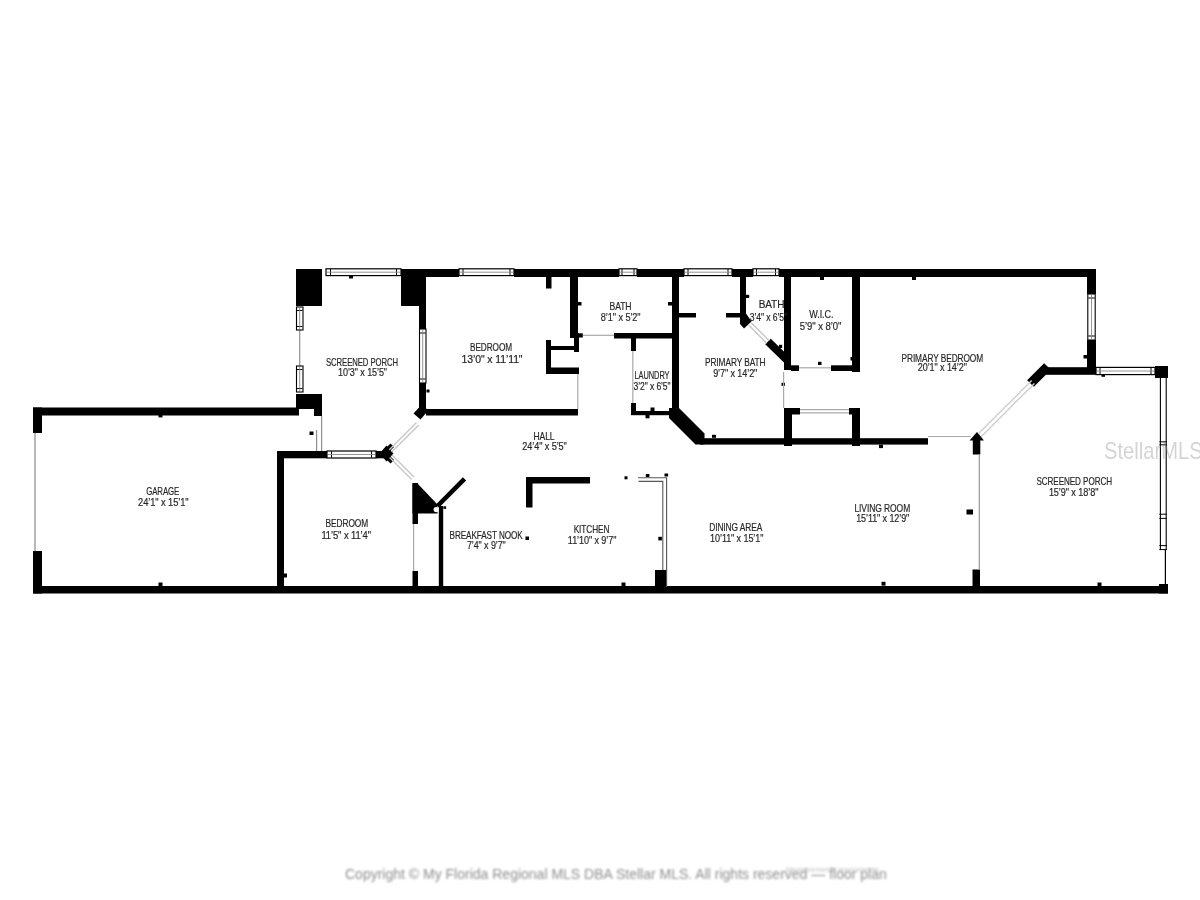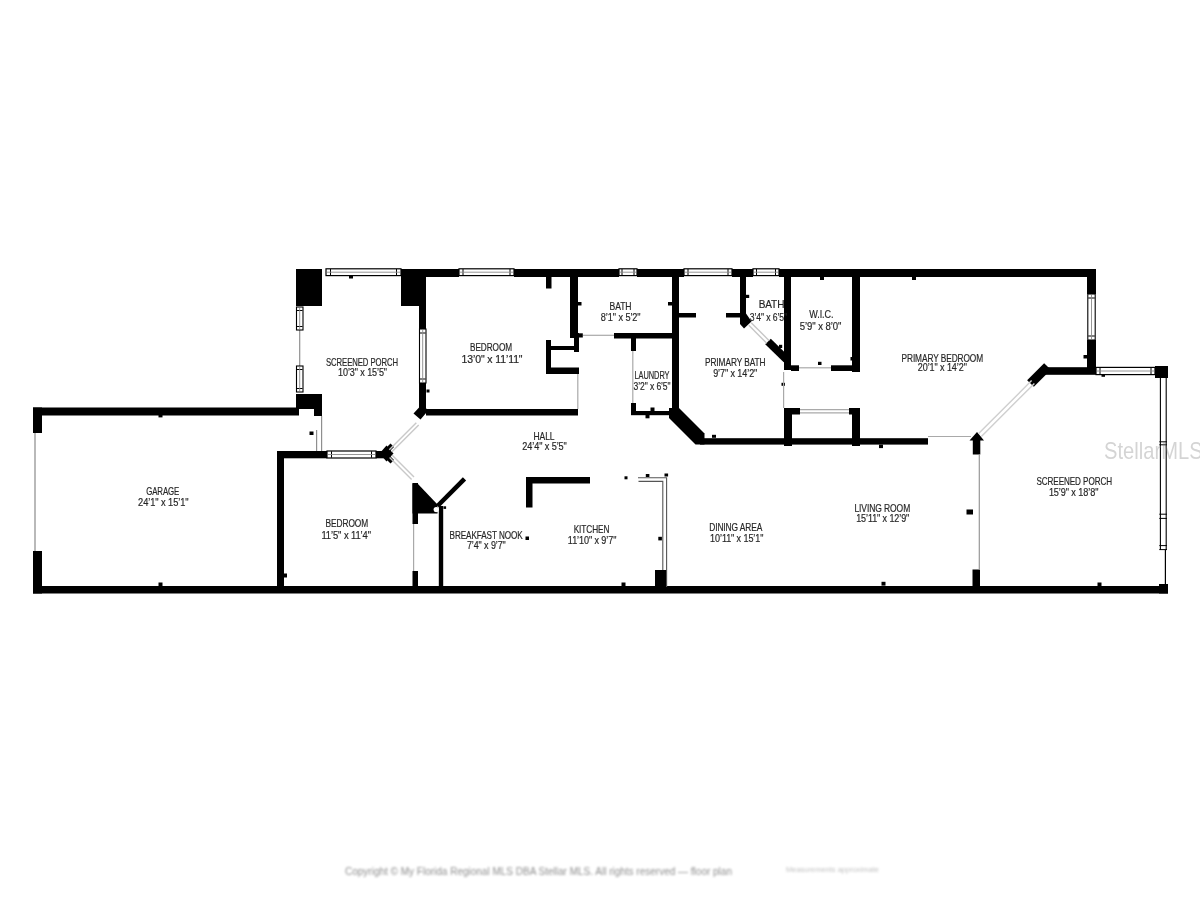--- a/index.html
+++ b/index.html
@@ -1,19 +1,19 @@
 <!DOCTYPE html>
 <html><head>
 <meta charset="utf-8">
 <style>
 html,body{margin:0;padding:0;width:1200px;height:900px;background:#fff;overflow:hidden;
 font-family:"Liberation Sans",sans-serif}
 #plan{position:absolute;left:0;top:0;transform:translateZ(0)}
 .wm{position:absolute;color:rgba(120,120,120,.32);font-size:24px;transform:scaleX(.84) translateZ(0);transform-origin:left top}
-.blur1{position:absolute;color:#8e8e8e;font-size:10px;filter:blur(0.85px);white-space:nowrap;transform:translateZ(0)}
+.blur1{position:absolute;color:#8e8e8e;font-size:14px;filter:blur(0.85px);white-space:nowrap;transform:translateZ(0)}
 .blur2{position:absolute;color:#c2c2c2;font-size:7.5px;filter:blur(1px);white-space:nowrap;transform:translateZ(0)}
 text{font-family:"Liberation Sans",sans-serif;font-size:10.4px;fill:#262626;stroke:#262626;stroke-width:.18px;text-anchor:middle;letter-spacing:-0.1px}
 </style>
 </head>
 <body>
 <svg id="plan" width="1200" height="900" viewBox="0 0 1200 900">
 <g fill="#000" stroke="none">
 
 <rect x="401" y="269" width="58" height="8"></rect>
 <rect x="514" y="269" width="105" height="8"></rect>

